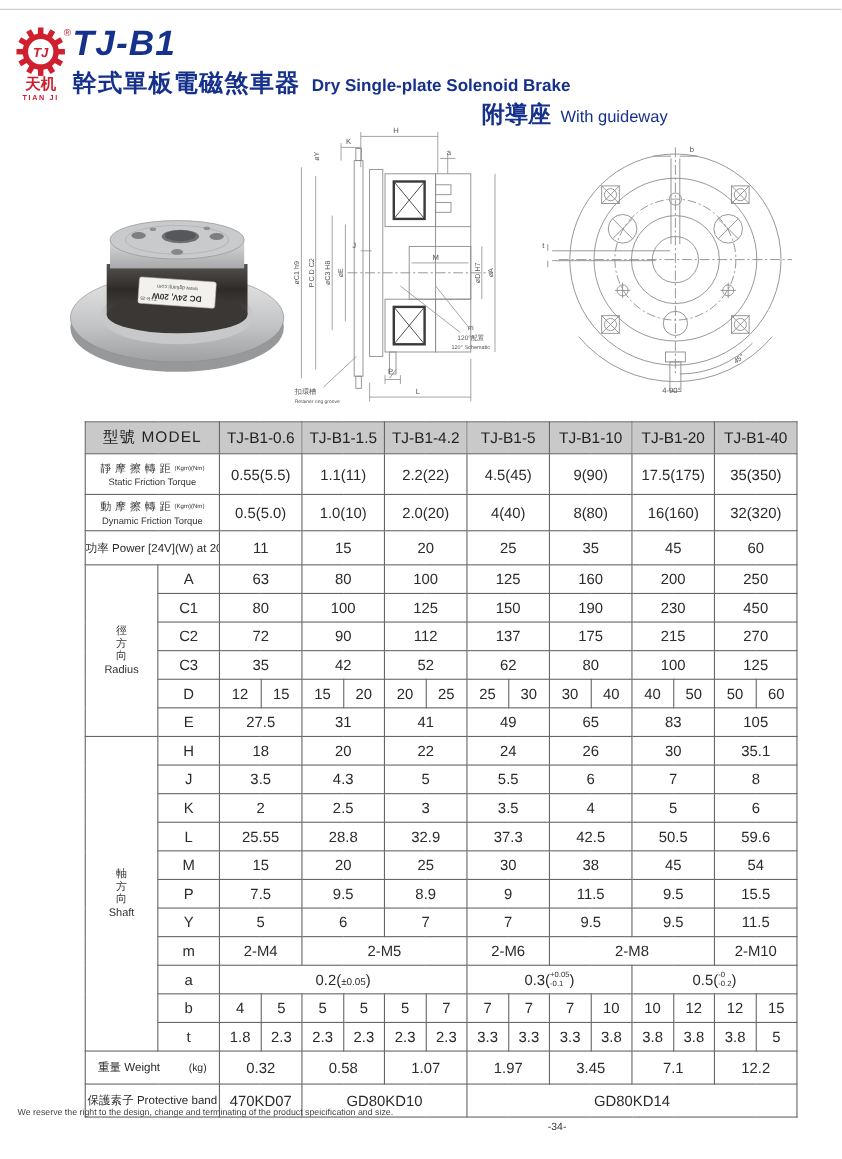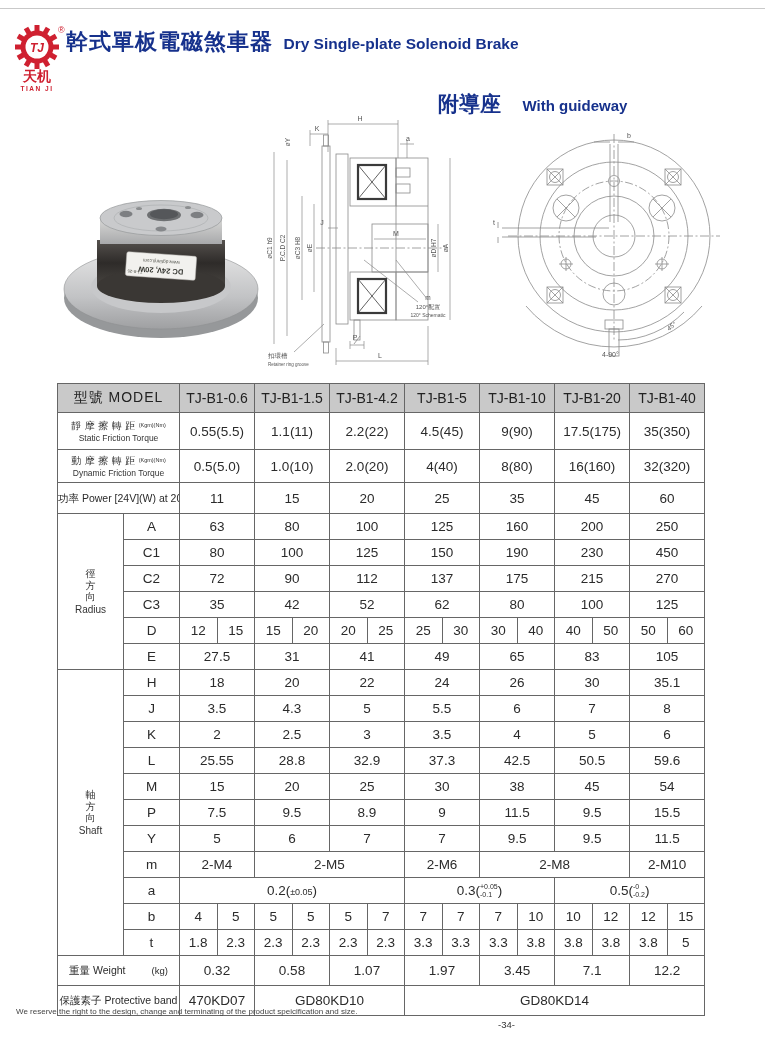--- a/index.html
+++ b/index.html
@@ -9,31 +9,31 @@
 
   
   .logo{position:absolute;left:10px;top:20px;}
   .titleblock{position:absolute;left:66px;top:22px;}
   .model-title{font-size:32px;font-weight:bold;font-style:italic;color:#16318c;letter-spacing:1px;line-height:34px;}
   .subtitle{margin-top:5px;color:#16318c;white-space:nowrap;}
   .subtitle .cn{font-size:22px;font-weight:bold;letter-spacing:1px;}
   .subtitle .en{font-size:15.5px;font-weight:bold;margin-left:6px;}
   .guideway{position:absolute;left:438px;top:90px;color:#16318c;white-space:nowrap;}
   .guideway .cn{font-size:21px;font-weight:bold;}
-  .guideway .en{font-size:15px;font-weight:bold;margin-left:17px;}
+  .guideway .en{font-size:15px;font-weight:normal;margin-left:4px;}
 
   
   .photo{position:absolute;left:60px;top:188px;}
   .middraw{position:absolute;left:266px;top:108px;}
   .frontdraw{position:absolute;left:486px;top:124px;}
   svg text{font-family:"Liberation Sans",sans-serif;}
 
   
   .spec-table-wrap{position:absolute;left:57px;top:383px;}
-  table.spec{border-collapse:collapse;table-layout:fixed;width:647px;border:1.5px solid #555;}
+  table.spec{border-collapse:collapse;table-layout:fixed;width:647px;border:1.5px solid #555;margin-left:20px;}
   table.spec td,table.spec th{border:1px solid #666;padding:0;vertical-align:middle;text-align:center;overflow:hidden;}
   table.spec th{background:#c9c9c9;font-weight:normal;font-size:14px;color:#222;height:28px;}
   th.model-head{font-size:15px;letter-spacing:1px;}
   .cell-val{font-size:13.5px;color:#2b2b2b;}
   .cell-key{font-size:13.5px;}
   .cell-label{text-align:left;padding:1px 3px 1px 4px;}
   .lbl-cn{font-size:10px;letter-spacing:3.5px;color:#333;white-space:nowrap;}
   .lbl-unit{font-size:5.5px;letter-spacing:0;vertical-align:2px;}
   .lbl-en{font-size:8.5px;letter-spacing:0;color:#333;white-space:nowrap;}
   .lbl-one{font-size:10.5px;letter-spacing:0;white-space:nowrap;}
@@ -72,20 +72,21 @@
     <circle cx="27" cy="27" r="16.5"></circle>
   </g>
   <circle cx="27" cy="27" r="11.5" fill="#fff"></circle>
   <text x="27" y="31.5" font-size="12" font-weight="bold" font-style="italic" fill="#cf2030" text-anchor="middle">TJ</text>
   <text x="48" y="13" font-size="9" fill="#cf2030">®</text>
   <text x="27" y="61" font-size="14" font-weight="bold" fill="#cf2030" text-anchor="middle" font-family="'Liberation Serif',serif">天机</text>
   <text x="27" y="71" font-size="6.5" font-weight="bold" fill="#cf2030" text-anchor="middle" letter-spacing="1.5">TIAN JI</text>
 </svg>
 
 <div class="titleblock">
+  <div class="model-title">TJ-B1</div>
   <div class="subtitle">
     <span class="cn">幹式單板電磁煞車器</span>
     <span class="en">Dry Single-plate Solenoid Brake</span>
   </div>
 </div>
 <div class="guideway">
   <span class="cn">附導座</span>
   <span class="en">With guideway</span>
 </div>
 

